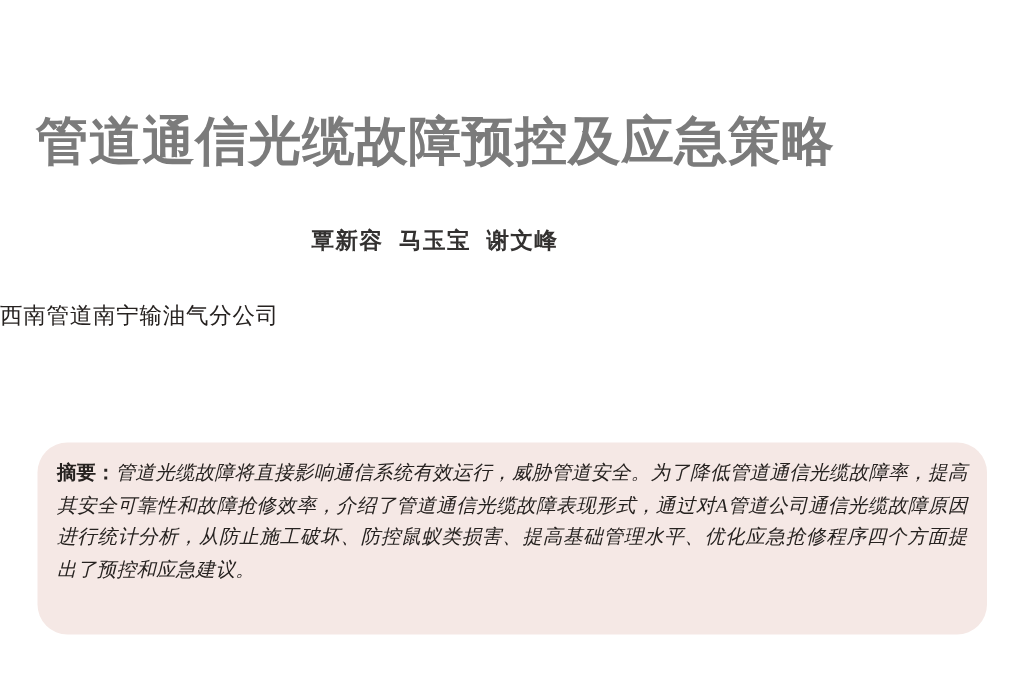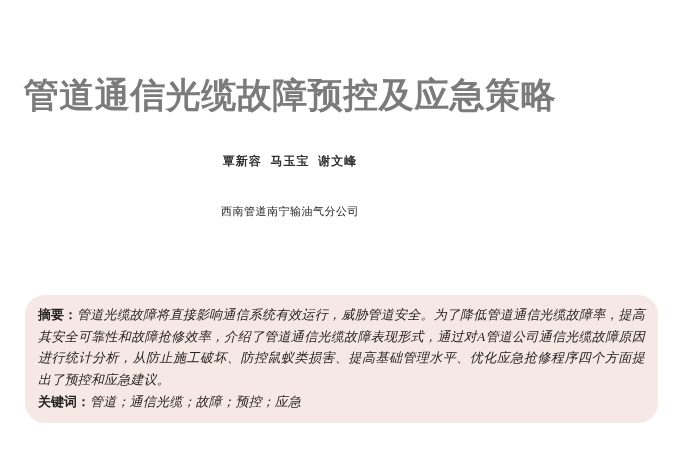--- a/index.html
+++ b/index.html
@@ -29,34 +29,33 @@
     font-size:35px;
     letter-spacing:0.5px;
     color:var(--title-gray);
     line-height:42px;
   }
   .paper-authors{
     position:absolute;
     left:0;top:151px;
     width:100%;
     text-align:center;
-    font-size:12px;
+    font-size:15px;
     font-weight:bold;
     color:#333130;
     line-height:20px;
     white-space:pre;
     letter-spacing:1px;
   }
   .paper-affiliation{
     position:absolute;
     left:0;top:202px;
     width:100%;
-    text-align:center;
     font-family:"Liberation Serif", serif;
-    font-size:11px;
+    font-size:15px;
     font-weight:normal;
     color:var(--text-dark);
     line-height:18px;
     letter-spacing:0.5px;
   }
   .abstract-box{
     position:absolute;
     left:25px;top:295px;
     width:633px;height:128px;
     background:var(--abstract-bg);
@@ -87,16 +86,15 @@
 <div class="page">
 
   <h1 class="paper-title">管道通信光缆故障预控及应急策略</h1>
 
   <div class="paper-authors">覃新容  马玉宝  谢文峰</div>
 
   <div class="paper-affiliation">西南管道南宁输油气分公司</div>
 
   <div class="abstract-box">
     <p><span class="inline-label">摘要：</span><span class="body-text">管道光缆故障将直接影响通信系统有效运行，威胁管道安全。为了降低管道通信光缆故障率，提高其安全可靠性和故障抢修效率，介绍了管道通信光缆故障表现形式，通过对A管道公司通信光缆故障原因进行统计分析，从防止施工破坏、防控鼠蚁类损害、提高基础管理水平、优化应急抢修程序四个方面提出了预控和应急建议。</span></p>
-    <p><span class="inline-label">关键词：</span><span class="body-text">管道；通信光缆；故障；预控；应急</span></p>
   </div>
 
 </div>
 
 </body></html>

